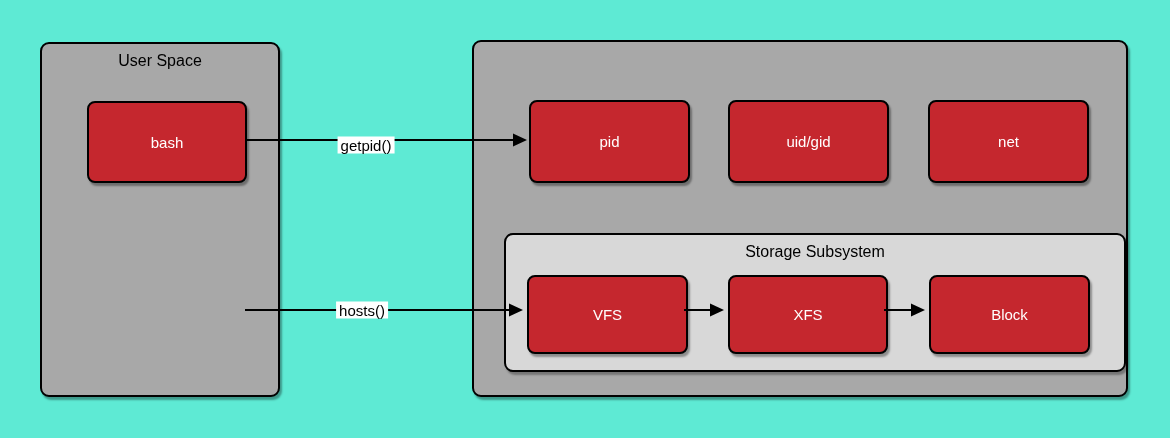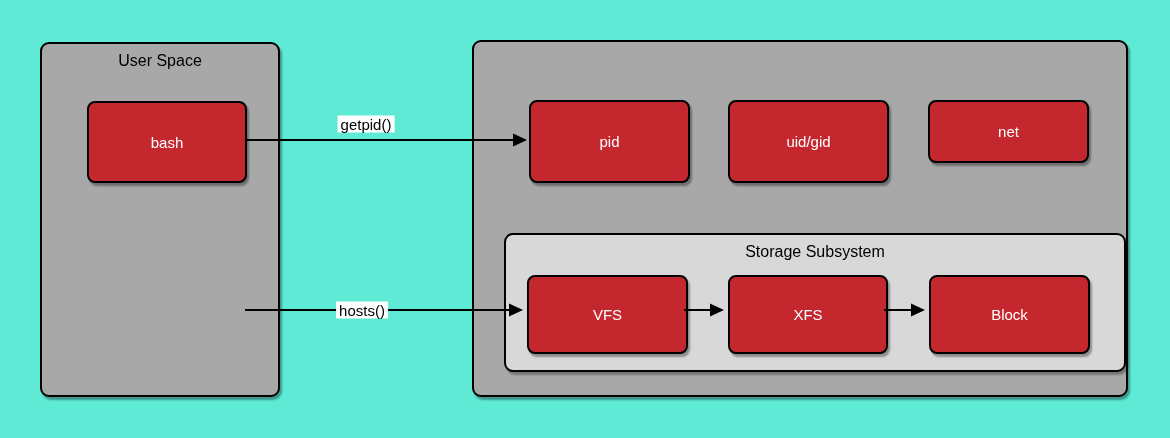--- a/index.html
+++ b/index.html
@@ -76,28 +76,28 @@
   }
 
   
   #user-space   { left: 40px;  top: 42px;  width: 240px; height: 355px; }
   #node-bash    { left: 45px;  top: 57px;  width: 160px; height: 82px; }
   #node-cat     { left: 45px;  top: 228px; width: 160px; height: 81px; }
 
   #kernel-space { left: 472px; top: 40px;  width: 656px; height: 357px; }
   #node-pid     { left: 55px;  top: 58px;  width: 161px; height: 83px; }
   #node-uidgid  { left: 254px; top: 58px;  width: 161px; height: 83px; }
-  #node-net     { left: 454px; top: 58px;  width: 161px; height: 63px; }
+  #node-net     { left: 454px; top: 58px;  width: 161px; height: 83px; }
 
   #storage-subsystem { left: 30px; top: 191px; width: 622px; height: 139px; }
   #node-vfs     { left: 21px;  top: 40px;  width: 161px; height: 79px; }
   #node-xfs     { left: 222px; top: 40px;  width: 160px; height: 79px; }
   #node-block   { left: 423px; top: 40px;  width: 161px; height: 79px; justify-content: center; }
 
-  #label-getpid { left: 366px; top: 124px; text-align: right; }
+  #label-getpid { left: 366px; top: 145px; text-align: right; }
   #label-open   { left: 362px; top: 310px; }
 </style>
 </head>
 <body>
 
 <div class="canvas">
 
   <div class="container-box" id="user-space">
     <div class="container-title">User Space</div>
     <div class="node" id="node-bash">

